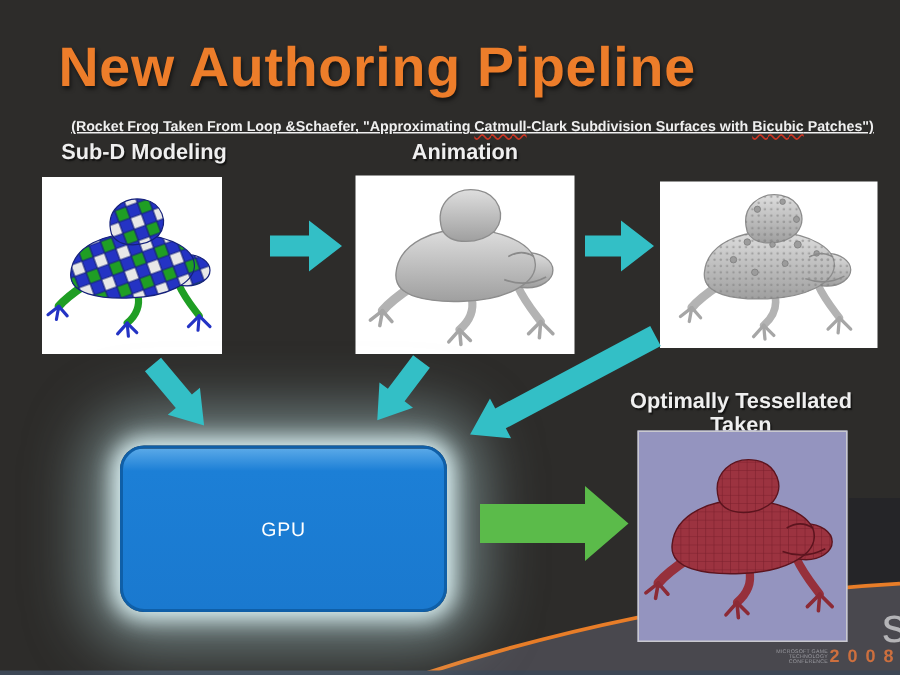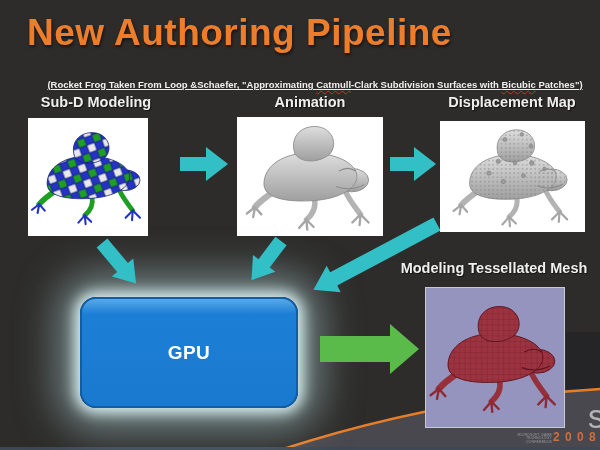--- a/index.html
+++ b/index.html
@@ -1,18 +1,18 @@
 <!DOCTYPE html>
 <html style="--background: #2d2c2a; --title-orange: #ed7d2a; --text-white: #efefef; --arrow-teal: #33bfc6; --arrow-green: #5bbb4a; --gpu-blue: #1c7fd6; --gpu-blue-dark: #0f5fa8; --gpu-glow: #dcf4f6; --image-bg-white: #ffffff; --output-bg-purple: #9494bf; --mesh-blue: #2433c4; --mesh-green: #1f9e24; --tessellated-red: #9c3340; --swoosh-orange: #e87d28; --footer-band-gray: #49484e; --footer-strip-blue: #3d4755; --logo-text-gray: #b4b4b7; --logo-year-orange: #cd6f3e; --spellcheck-red: #cc3322;"><head>
 <meta charset="utf-8">
 <style>
   html,body{margin:0;padding:0;background:#000;}
   .slide{position:relative;width:600px;height:450px;background:var(--background,#2d2c2a);overflow:hidden;
          font-family:"Liberation Sans",sans-serif;}
-  .title{position:absolute;left:27px;top:12px;margin:0;font-size:37px;font-weight:700;letter-spacing:.5px;
+  .title{position:absolute;left:27px;top:12px;margin:12px;font-size:37px;font-weight:700;letter-spacing:.5px;
          color:var(--title-orange,#ed7d2a);text-shadow:1px 2px 3px rgba(0,0,0,.55);z-index:3;}
   .subtitle{position:absolute;left:0;top:64px;width:600px;margin:15px;text-align:center;font-size:9.5px;
             font-weight:700;color:var(--text-white,#efefef);z-index:3;text-decoration:underline;}
   .sq{text-decoration:underline wavy var(--spellcheck-red,#cc3322);text-decoration-thickness:1px;text-underline-offset:2px;}
   .stage-label{position:absolute;font-size:14.5px;font-weight:700;color:var(--text-white,#efefef);
                text-align:center;text-shadow:1px 1px 1px rgba(0,0,0,.6);z-index:3;}
   #lbl1{left:16px;top:94px;width:160px}
   #lbl2{left:234px;top:94px;width:152px}
   #lbl3{left:432px;top:94px;width:160px}
   .imgbox{position:absolute;background:var(--image-bg-white,#fff);z-index:3;}
@@ -22,21 +22,21 @@
   #img3{left:440px;top:121px;width:145px;height:111px}
   #img4{left:425px;top:287px;width:140px;height:141px;background:var(--output-bg-purple,#9494bf);
         border:1px solid #c9c9cf;box-sizing:border-box;z-index:4;}
   .out-label{position:absolute;left:398px;top:260px;width:192px;text-align:center;font-size:14.5px;font-weight:700;
              color:var(--text-white,#efefef);text-shadow:1px 1px 1px rgba(0,0,0,.6);z-index:3;}
   .gpu{position:absolute;left:80px;top:297px;width:218px;height:111px;border-radius:16px;box-sizing:border-box;
        background:linear-gradient(180deg,#5aa9e8 0%,var(--gpu-blue,#1c7fd6) 14%,#1a79cf 100%);
        border:2px solid var(--gpu-blue-dark,#0f5fa8);
        box-shadow:0 0 14px 5px rgba(226,248,250,.95),0 0 40px 22px rgba(190,228,232,.5);
        display:flex;align-items:center;justify-content:center;z-index:3;}
-  .gpu span{color:#ffffff;font-size:19px;font-weight:700;letter-spacing:.5px;}
+  .gpu span{color:#ffffff;font-size:13px;font-weight:400;letter-spacing:.5px;}
   .arrows{position:absolute;left:0;top:0;z-index:5;pointer-events:none;}
   .teal{fill:var(--arrow-teal,#33bfc6);}
   .green{fill:var(--arrow-green,#5bbb4a);}
   .bg-deco{position:absolute;left:0;top:0;z-index:1;}
   .logo-st{position:absolute;left:588px;top:398px;font-size:33px;letter-spacing:-1px;
            color:var(--logo-text-gray,#b4b4b7);z-index:2;}
   .logo-year{position:absolute;left:553px;top:430px;font-size:12px;font-weight:600;letter-spacing:1px;
              color:var(--logo-year-orange,#cd6f3e);z-index:2;text-align:right;}
   .logo-tag{position:absolute;left:462px;top:433px;width:90px;text-align:right;font-size:6px;color:#9a9aa0;
             transform:scale(.58);transform-origin:right top;letter-spacing:.3px;z-index:2;}
@@ -55,21 +55,20 @@
 
   <div class="logo-st">st</div>
   <div class="logo-year">2 0 0 8</div>
   <div class="logo-tag">MICROSOFT GAME TECHNOLOGY CONFERENCE</div>
 
   <h1 class="title">New Authoring Pipeline</h1>
   <p class="subtitle"><span>(Rocket Frog Taken From Loop &amp;Schaefer, "Approximating </span><span class="sq">Catmull</span><span>-Clark Subdivision Surfaces with </span><span class="sq">Bicubic</span><span> Patches")</span></p>
 
   <div class="stage-label" id="lbl1">Sub-D Modeling</div>
   <div class="stage-label" id="lbl2">Animation</div>
-  <div class="stage-label" id="lbl3">Displacement Map</div>
 
   <div class="imgbox" id="img1">
       <svg viewBox="0 0 150 132" preserveAspectRatio="xMidYMid meet">
     <defs>
           <pattern id="pm0" width="20" height="20" patternUnits="userSpaceOnUse" patternTransform="rotate(-20)">
       <rect width="20" height="20" fill="#e8e8e8"></rect>
             <rect width="10" height="10" fill="#2433c4"></rect>
       <rect x="10" y="10" width="10" height="10" fill="#2433c4"></rect>
             <rect x="10" width="10" height="10" fill="#1f9e24"></rect>
       <path d="M0,0H20M0,10H20M0,20H20M0,0V20M10,0V20M20,0V20" stroke="#14207a" stroke-width="1" fill="none"></path>
@@ -163,21 +162,21 @@
         <circle cx="113" cy="57" r="2.2"></circle>
           <circle cx="47" cy="62" r="2.6"></circle>
           <circle cx="88" cy="65" r="2.4"></circle>
         <circle cx="64" cy="72" r="2.6"></circle>
         </g>
         <path d="M107,60 Q117,54 126,60" stroke="#8a8a8a" stroke-width="1.2" fill="none"></path>
     <path d="M104,77 Q120,83 135,75" stroke="#8a8a8a" stroke-width="1.2" fill="none"></path>
       </svg>
     </div>
 
-  <div class="out-label">Modeling Tessellated Mesh</div>
+  <div class="out-label">Optimally Tessellated Taken</div>
   <div class="imgbox" id="img4">
       <svg viewBox="0 0 150 132" preserveAspectRatio="xMidYMid meet">
     <defs>
           <pattern id="pr3" width="6" height="6" patternUnits="userSpaceOnUse">
       <rect width="6" height="6" fill="#9c3340"></rect>
       <path d="M0,0H6M0,0V6" stroke="#7a1f2b" stroke-width="0.8" fill="none"></path>
           </pattern>
         </defs>
         <path d="M114,82 C119,93 125,100 131,108" stroke="#96303b" stroke-width="6" fill="none" stroke-linecap="round"></path>
         <path d="M131,108 L140,117" stroke="#8c2a35" stroke-width="2.6" fill="none" stroke-linecap="round"></path>

